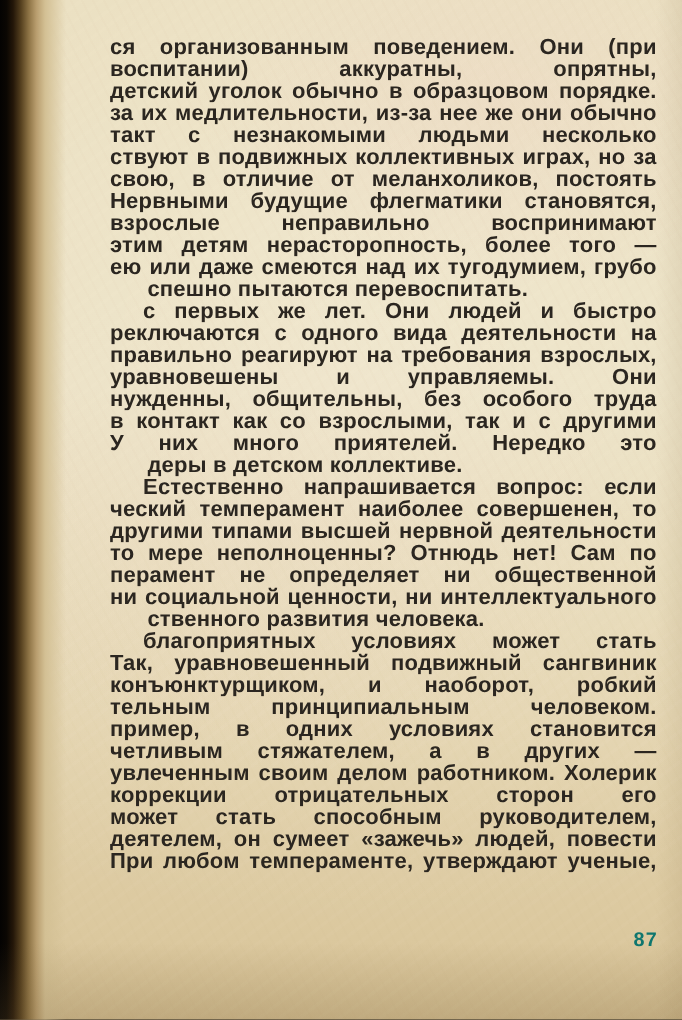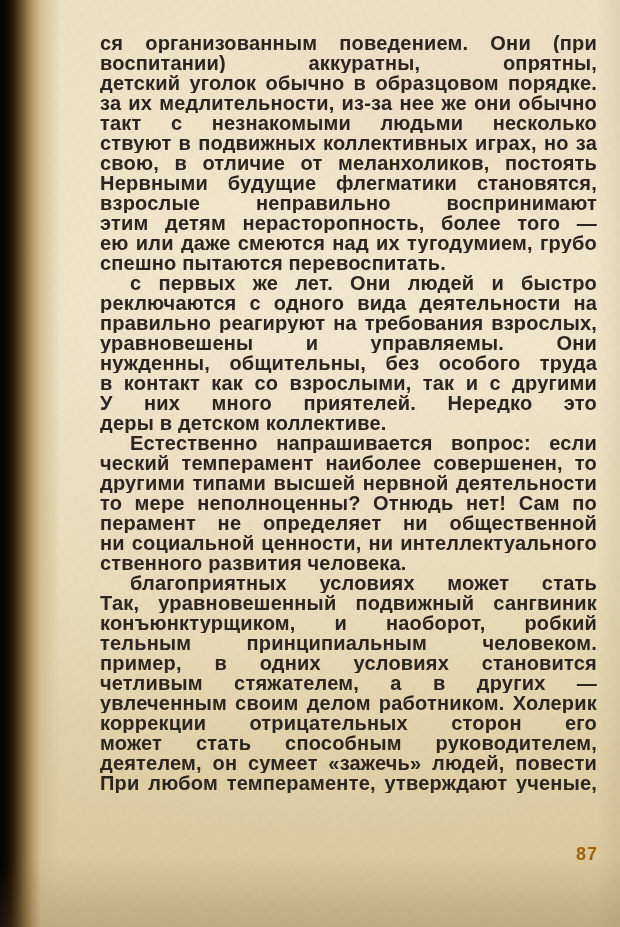--- a/index.html
+++ b/index.html
@@ -76,20 +76,21 @@
   .para.indent .line:first-child { text-indent: 30px; }
   .line {
     text-align: justify;
     text-align-last: justify;
     white-space: normal;
     height: 20px;
     overflow: hidden;
   }
   .line.lastline {
     text-align-last: left;
+    margin-left: 34px;
   }
   .page-number {
     position: absolute;
     right: 22px;
     top: 844px;
     font-size: 18px;
     font-weight: bold;
     letter-spacing: 1px;
   }
 </style>
@@ -145,14 +146,14 @@
         <div class="line">пример, в одних условиях становится холодным и рас-</div>
         <div class="line">четливым стяжателем, а в других — добросовестным,</div>
         <div class="line">увлеченным своим делом работником. Холерик при</div>
         <div class="line">коррекции отрицательных сторон его темперамента</div>
         <div class="line">может стать способным руководителем, общественным</div>
         <div class="line">деятелем, он сумеет «зажечь» людей, повести за любом.</div>
         <div class="line">При любом темпераменте, утверждают ученые, мож-</div>
       </div>
     </div>
 
-  <div class="page-number" style="color: #a16207;">87</div>
+  <div class="page-number" style="color: #0f766e;">87</div>
 </div>
 
 </body></html>

